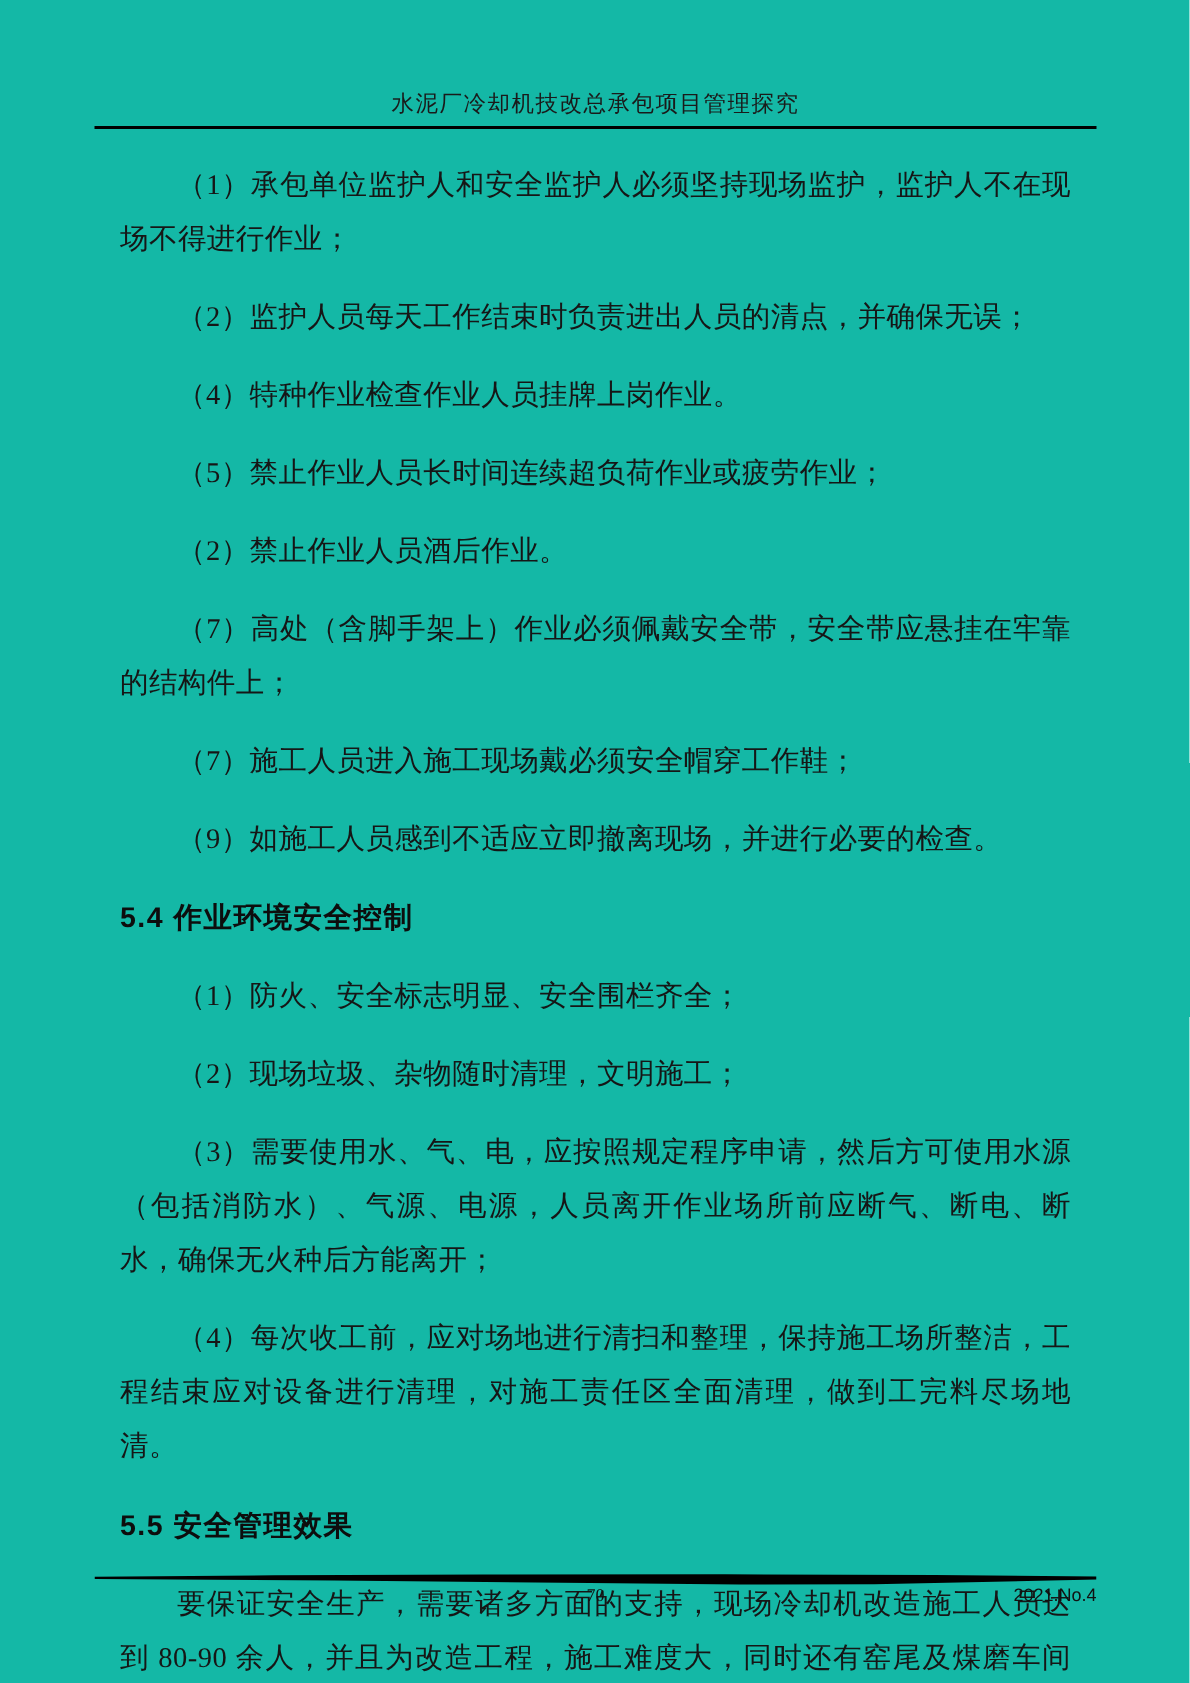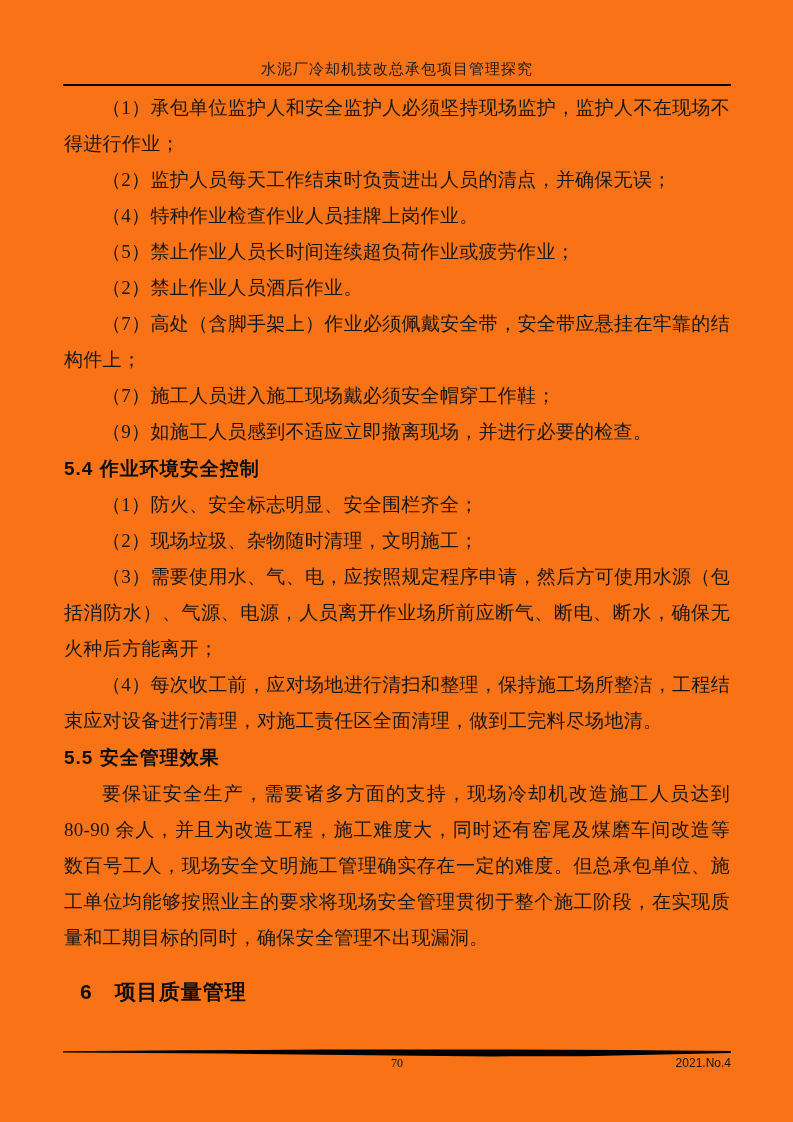--- a/index.html
+++ b/index.html
@@ -11,21 +11,21 @@
     width: 793px;
     height: 1122px;
     position: relative;
     overflow: hidden;
     font-family: "Liberation Serif", serif;
     color: #141414;
   }
   .page {
     position: absolute;
     inset: 0;
-    background: #f97316;
+    background: #14b8a6;
   }
   
   .header-title {
     position: absolute;
     top: 60px;
     left: 63px;
     width: 668px;
     text-align: center;
     font-size: 15px;
     letter-spacing: 1px;
@@ -40,30 +40,30 @@
     background: #000000;
   }
   
   .content {
     position: absolute;
     top: 90px;
     left: 64px;
     width: 666px;
   }
   .body-para {
-    margin: 0;
+    margin: 16px;
     font-size: 19px;
     line-height: 36px;
     text-align: justify;
     text-indent: 2em;
     letter-spacing: 0.3px;
     color: #161616;
   }
   .heading-l2 {
-    margin: 0;
+    margin: 16px;
     font-family: "Liberation Sans", sans-serif;
     font-weight: bold;
     font-size: 19px;
     line-height: 37px;
     letter-spacing: 1px;
     color: #0d0d0d;
     white-space: pre-wrap;
   }
   .heading-l1 {
     margin: 16px;

